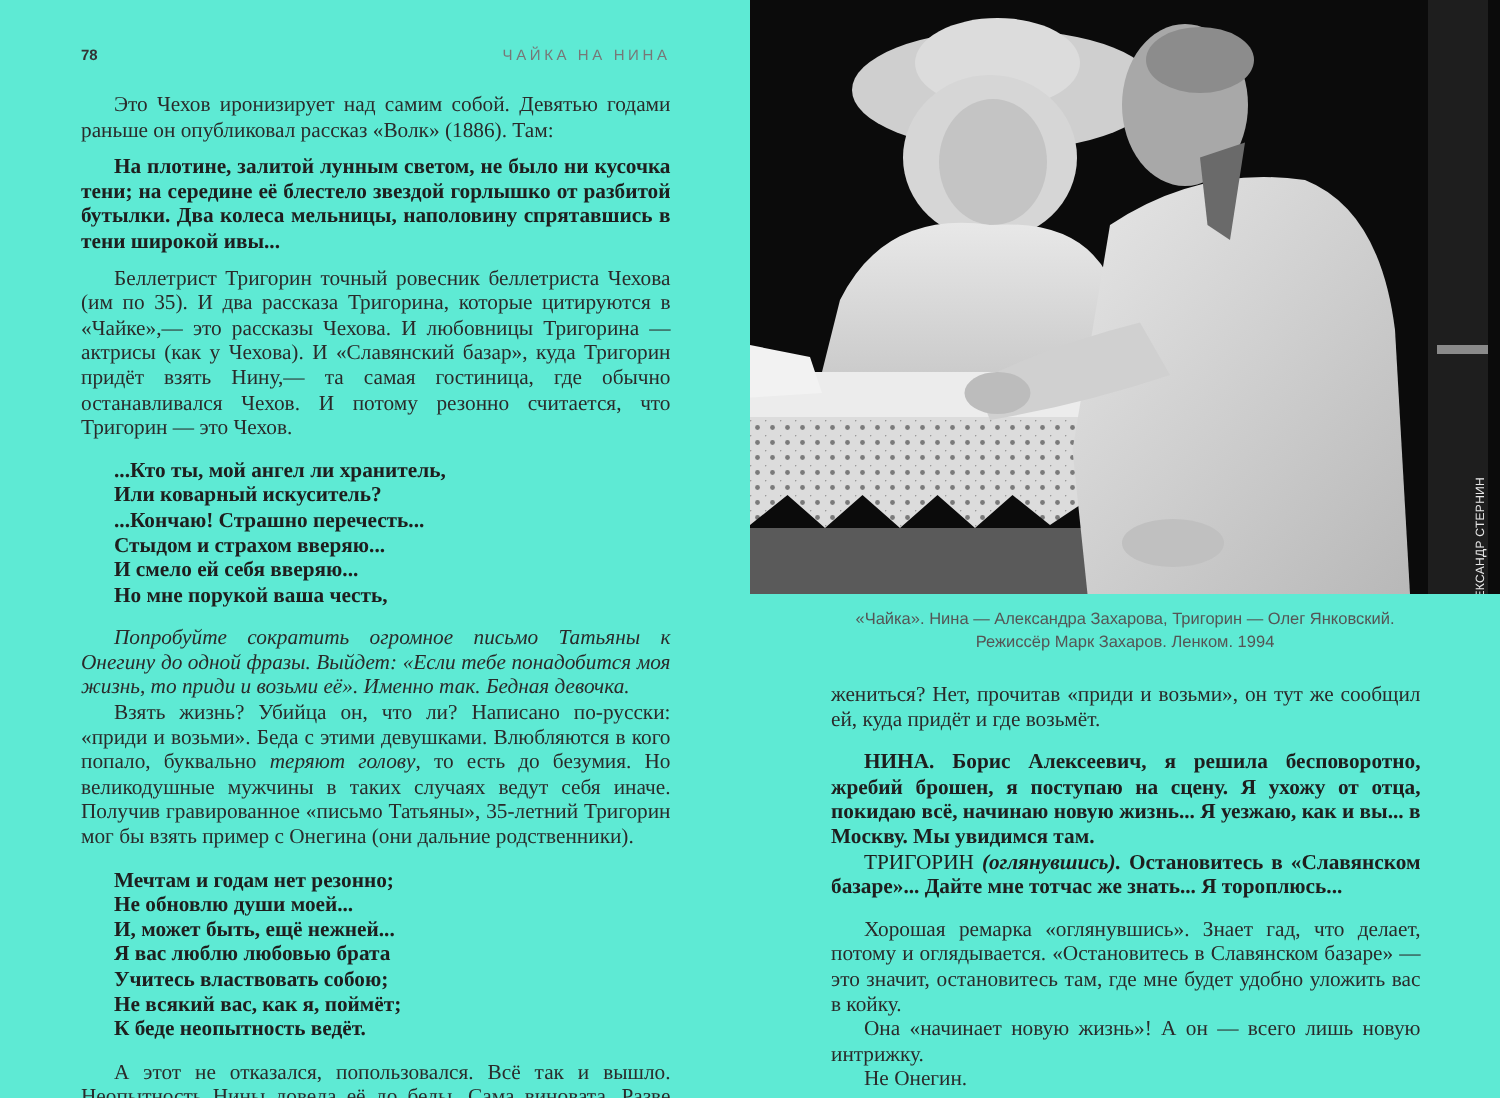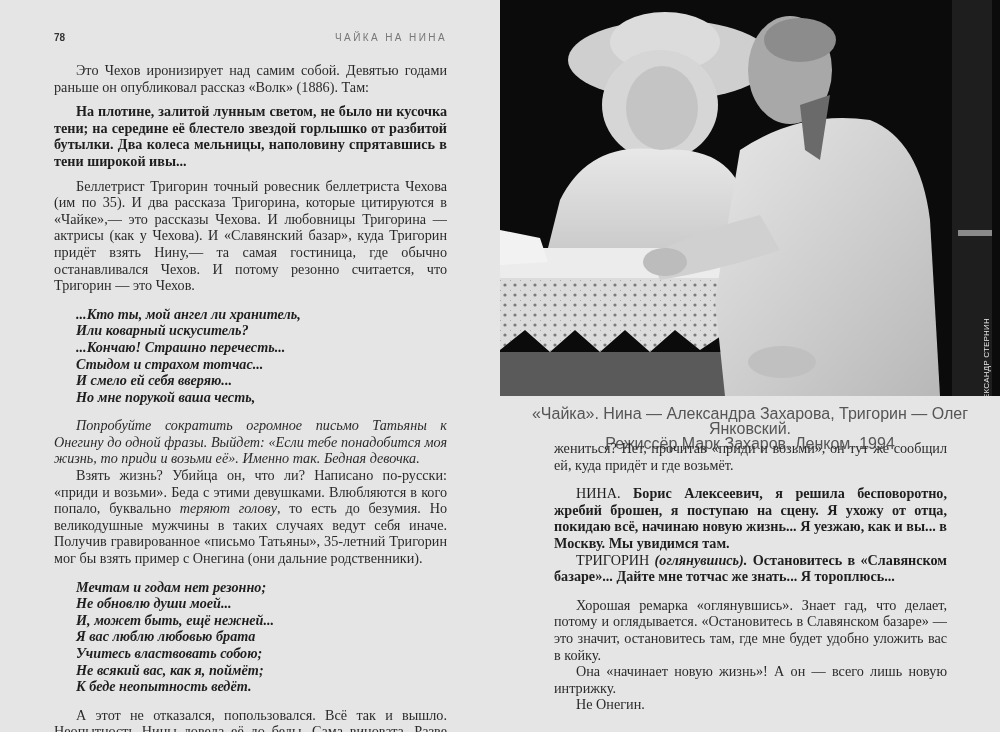--- a/index.html
+++ b/index.html
@@ -3,21 +3,21 @@
 <meta charset="utf-8">
 <style>
   html, body { margin: 0; padding: 0; }
   body {
     width: 1000px; height: 732px; overflow: hidden;
     background: #ffffff;
     font-family: "Liberation Serif", "DejaVu Serif", serif;
     color: #2a2a2a;
     position: relative;
   }
-  .page { position: absolute; top: 0; height: 732px; background: #e5e5e5; }
+  .page { position: absolute; top: 0; height: 732px; background: #5eead4; }
   .page-left { left: 0; width: 500px; }
   .page-right { left: 500px; width: 500px; }
 
   .running-head {
     position: absolute; top: 32px; left: 54px; width: 393px;
     font-family: "Liberation Sans", "DejaVu Sans", sans-serif;
     font-size: 10px; color: #555;
   }
   .running-head .folio { position: absolute; left: 0; font-weight: bold; color: #333; }
   .running-head .title { position: absolute; right: 0; letter-spacing: 2.4px; color: #777; }
@@ -25,40 +25,40 @@
   .text-block {
     position: absolute; left: 54px; width: 393px;
     font-size: 14.2px; line-height: 16.6px;
   }
   .page-right .text-block { left: 54px; width: 393px; }
 
   p { margin: 0; text-align: justify; text-align-last: left; }
   p.indent { text-indent: 22px; }
   p.gap { margin-top: 8px; }
   .bold { font-weight: bold; color: #1e1e1e; }
-  .verse { padding-left: 22px; font-weight: bold; color: #1e1e1e; font-style: italic; }
+  .verse { padding-left: 22px; font-weight: bold; color: #1e1e1e; }
   .verse div { white-space: nowrap; }
   em { font-style: italic; }
 
   .photo {
     position: absolute; left: 0; top: 0; width: 500px; height: 396px;
     background: #0c0c0c; overflow: hidden;
   }
   .photo svg { display: block; }
   .photo-credit {
     position: absolute; right: 8px; top: 318px;
     transform-origin: right top;
     transform: rotate(-90deg) translate(0, -10px);
     font-family: "Liberation Sans", "DejaVu Sans", sans-serif;
     font-size: 8px; color: #e8e8e8; letter-spacing: 0.2px; white-space: nowrap;
   }
   .caption {
     position: absolute; top: 406px; left: 0; width: 500px;
     font-family: "Liberation Sans", "DejaVu Sans", sans-serif;
-    font-size: 16px; line-height: 15px; color: #555;
+    font-size: 11px; line-height: 15px; color: #555;
     text-align: center;
   }
 </style>
 </head>
 <body>
 
 <div class="page page-left">
   <div class="running-head">
     <span class="folio">78</span>
     <span class="title">ЧАЙКА НА НИНА</span>
@@ -66,21 +66,21 @@
 
   <div class="text-block" style="top:62px;">
     <p class="indent">Это Чехов иронизирует над самим собой. Девятью годами раньше он опубликовал рассказ «Волк» (1886). Там:</p>
     <p class="indent bold gap">На плотине, залитой лунным светом, не было ни кусочка тени; на середине её блестело звездой горлышко от разбитой бутылки. Два колеса мельницы, наполовину спрятавшись в тени широкой ивы...</p>
     <p class="indent gap">Беллетрист Тригорин точный ровесник беллетриста Чехова (им по 35). И два рассказа Тригорина, которые цитируются в «Чайке»,— это рассказы Чехова. И любовницы Тригорина — актрисы (как у Чехова). И «Славянский базар», куда Тригорин придёт взять Нину,— та самая гостиница, где обычно останавливался Чехов. И потому резонно считается, что Тригорин — это Чехов.</p>
 
     <div class="verse" style="margin-top:12px;">
       <div>...Кто ты, мой ангел ли хранитель,</div>
       <div>Или коварный искуситель?</div>
       <div>...Кончаю! Страшно перечесть...</div>
-      <div>Стыдом и страхом тотчас...</div>
+      <div>Стыдом и страхом вверяю...</div>
       <div>И смело ей себя вверяю...</div>
       <div>Но мне порукой ваша честь,</div>
     </div>
 
     <p class="indent" style="margin-top:12px;font-style:italic;">Попробуйте сократить огромное письмо Татьяны к Онегину до одной фразы. Выйдет: «Если тебе понадобится моя жизнь, то приди и возьми её». Именно так. Бедная девочка.</p>
     <p class="indent"><span>Взять жизнь? Убийца он, что ли? Написано по-русски: «приди и возьми». Беда с этими девушками. Влюбляются в кого попало, буквально </span><em>теряют голову</em><span>, то есть до безумия. Но великодушные мужчины в таких случаях ведут себя иначе. Получив гравированное «письмо Татьяны», 35-летний Тригорин мог бы взять пример с Онегина (они дальние родственники).</span></p>
 
     <div class="verse" style="margin-top:12px;">
       <div>Мечтам и годам нет резонно;</div>
       <div>Не обновлю души моей...</div>
@@ -145,23 +145,23 @@
       <path d="M300 105 L330 95 L320 160 L305 150 Z" fill="#6a6a6a"></path>
     </svg>
     <div class="photo-credit">АЛЕКСАНДР СТЕРНИН</div>
   </div>
 
   <div class="caption">
     <div>«Чайка». Нина — Александра Захарова, Тригорин — Олег Янковский.</div>
     <div>Режиссёр Марк Захаров. Ленком. 1994</div>
   </div>
 
-  <div class="text-block" style="top:440px;">
+  <div class="text-block" style="top:455px;">
     <p>жениться? Нет, прочитав «приди и возьми», он тут же сообщил ей, куда придёт и где возьмёт.</p>
 
-    <p class="indent bold" style="margin-top:12px;"><span style="font-weight:normal;">НИНА.</span><span> Борис Алексеевич, я решила бесповоротно, жребий брошен, я поступаю на сцену. Я ухожу от отца, покидаю всё, начинаю новую жизнь... Я уезжаю, как и вы... в Москву. Мы увидимся там.</span></p>
+    <p class="indent bold" style="margin-top:12px;"><span style="font-weight:bold;">НИНА.</span><span> Борис Алексеевич, я решила бесповоротно, жребий брошен, я поступаю на сцену. Я ухожу от отца, покидаю всё, начинаю новую жизнь... Я уезжаю, как и вы... в Москву. Мы увидимся там.</span></p>
     <p class="indent bold"><span style="font-weight:normal;">ТРИГОРИН</span><em> (оглянувшись).</em><span> Остановитесь в «Славянском базаре»... Дайте мне тотчас же знать... Я тороплюсь...</span></p>
 
     <p class="indent" style="margin-top:12px;">Хорошая ремарка «оглянувшись». Знает гад, что делает, потому и оглядывается. «Остановитесь в Славянском базаре» — это значит, остановитесь там, где мне будет удобно уложить вас в койку.</p>
     <p class="indent">Она «начинает новую жизнь»! А он — всего лишь новую интрижку.</p>
     <p class="indent">Не Онегин.</p>
   </div>
 </div>
 
 </body></html>

